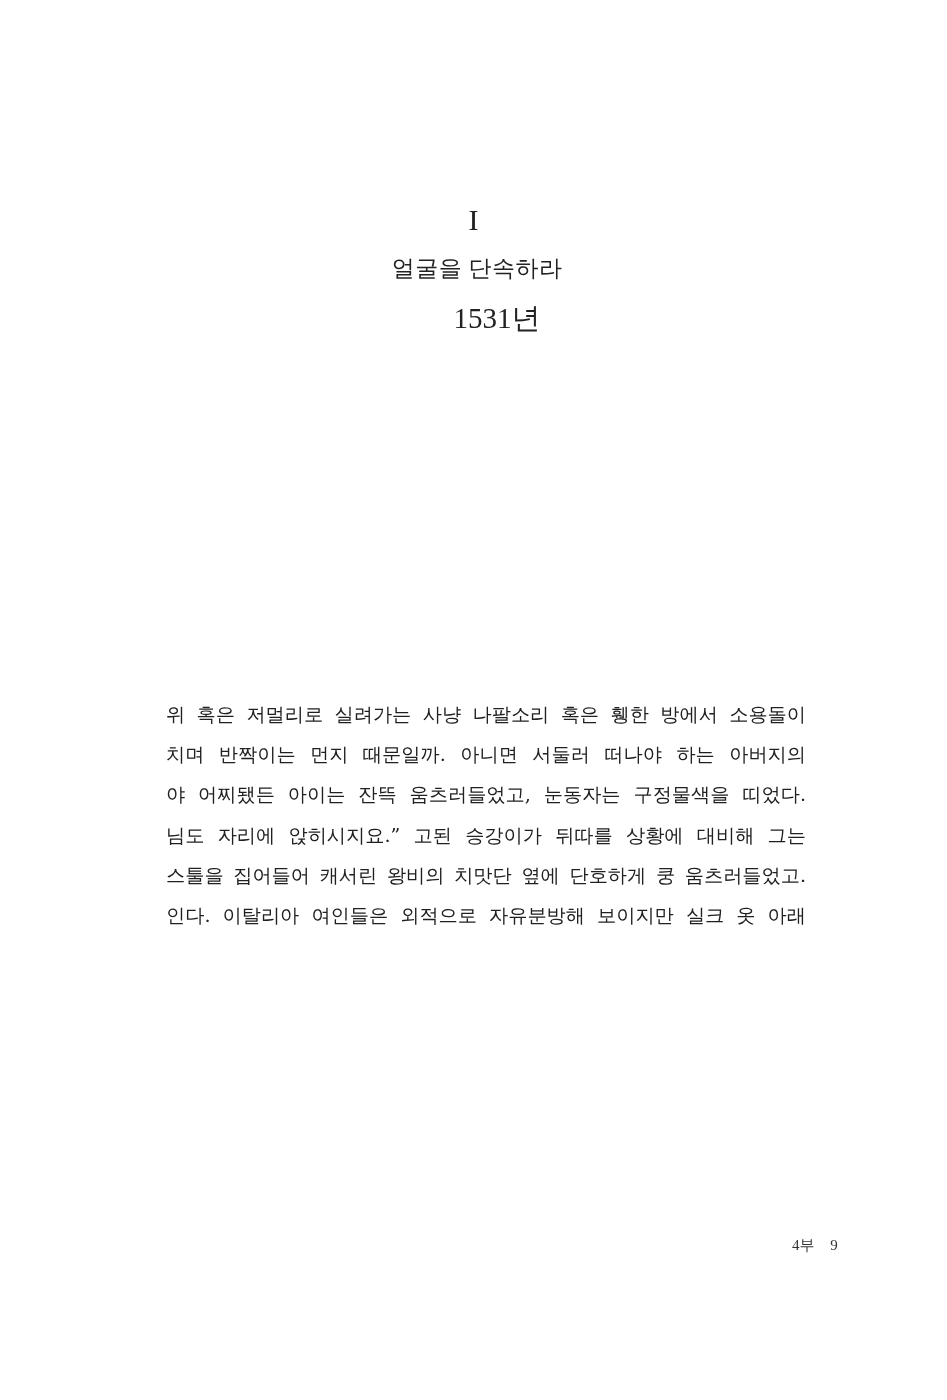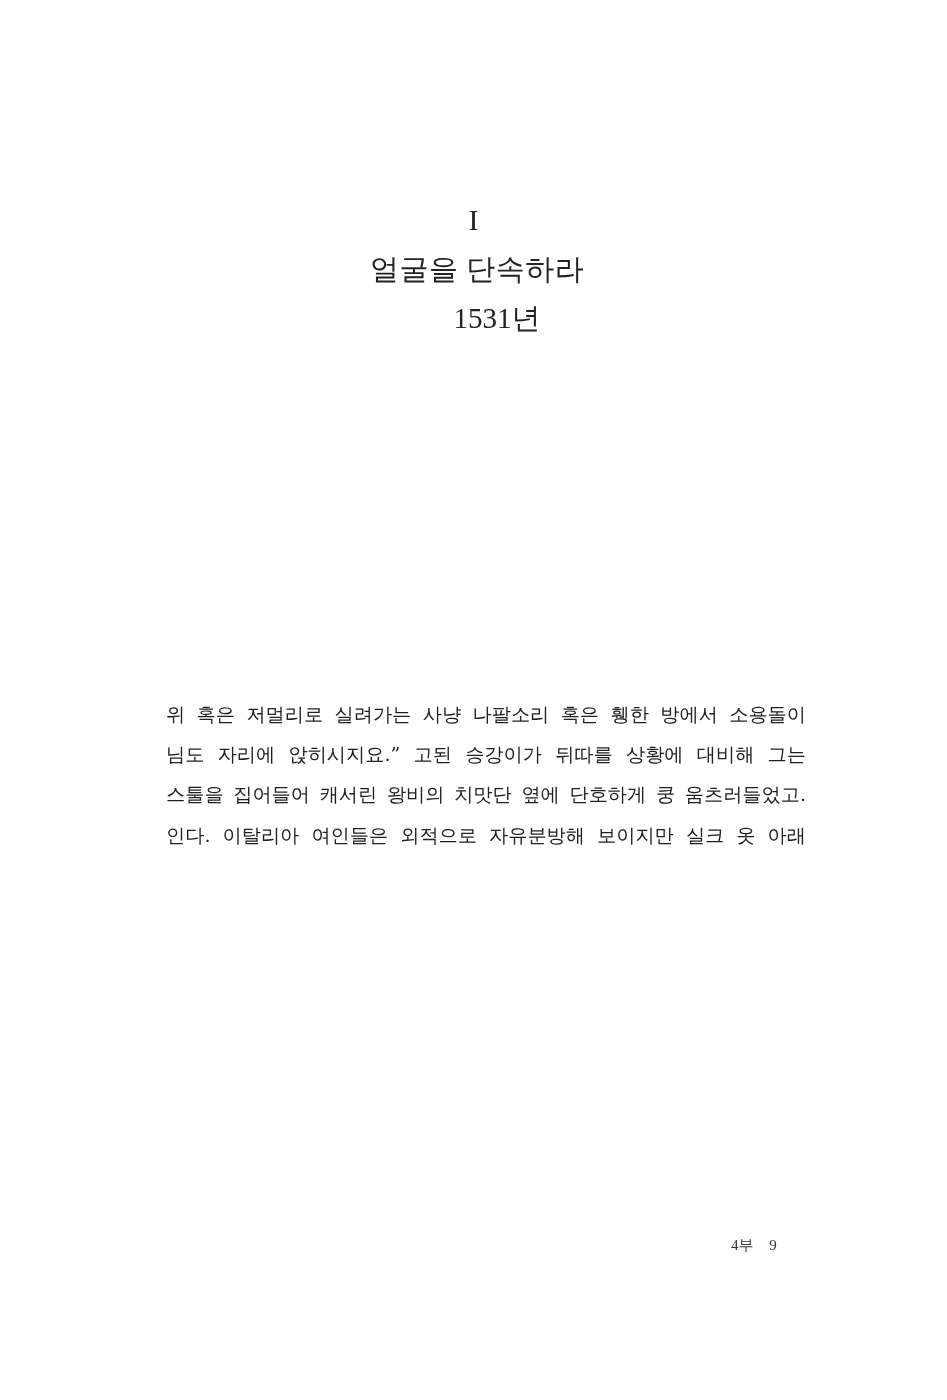--- a/index.html
+++ b/index.html
@@ -23,21 +23,21 @@
       text-align: center;
       font-family: "Liberation Serif", "DejaVu Serif", serif;
       color: #222;
     }
     .chapter-numeral {
       font-size: 30px;
       line-height: 48px;
       height: 48px;
     }
     .chapter-title {
-      font-size: 29px;
+      font-size: 23px;
       line-height: 50px;
       height: 50px;
       letter-spacing: 0.5px;
       padding-left: 7px;
     }
     .chapter-year {
       font-size: 29px;
       line-height: 48px;
       height: 48px;
       padding-left: 47px;
@@ -58,39 +58,41 @@
       text-align: justify;
       text-align-last: justify;
       overflow: hidden;
     }
     .line.indent {
       padding-left: 26px;
     }
     .folio {
       position: absolute;
       top: 1236px;
-      left: 731px;
+      left: 792px;
       font-family: "Liberation Serif", "DejaVu Serif", serif;
       font-size: 15px;
       color: #333;
     }
     .folio span { display: inline-block; }
     .folio .page-number { margin-left: 12px; }
   </style>
 </head>
 <body>
 
 <div class="chapter-heading">
   <div class="chapter-numeral">I</div>
   <div class="chapter-title">얼굴을 단속하라</div>
   <div class="chapter-year">1531년</div>
 </div>
 
 <div class="body-text">
   <div class="line">위 혹은 저멀리로 실려가는 사냥 나팔소리 혹은 휑한 방에서 소용돌이</div>
+  <div class="line">치며 반짝이는 먼지 때문일까. 아니면 서둘러 떠나야 하는 아버지의</div>
+  <div class="line">야 어찌됐든 아이는 잔뜩 움츠러들었고, 눈동자는 구정물색을 띠었다.</div>
   <div class="line">님도 자리에 앉히시지요.” 고된 승강이가 뒤따를 상황에 대비해 그는</div>
   <div class="line">스툴을 집어들어 캐서린 왕비의 치맛단 옆에 단호하게 쿵 움츠러들었고.</div>
   <div class="line">인다. 이탈리아 여인들은 외적으로 자유분방해 보이지만 실크 옷 아래</div>
 </div>
 
 <div class="folio">
   <span>4부</span>
   <span class="page-number">9</span>
 </div>
 

